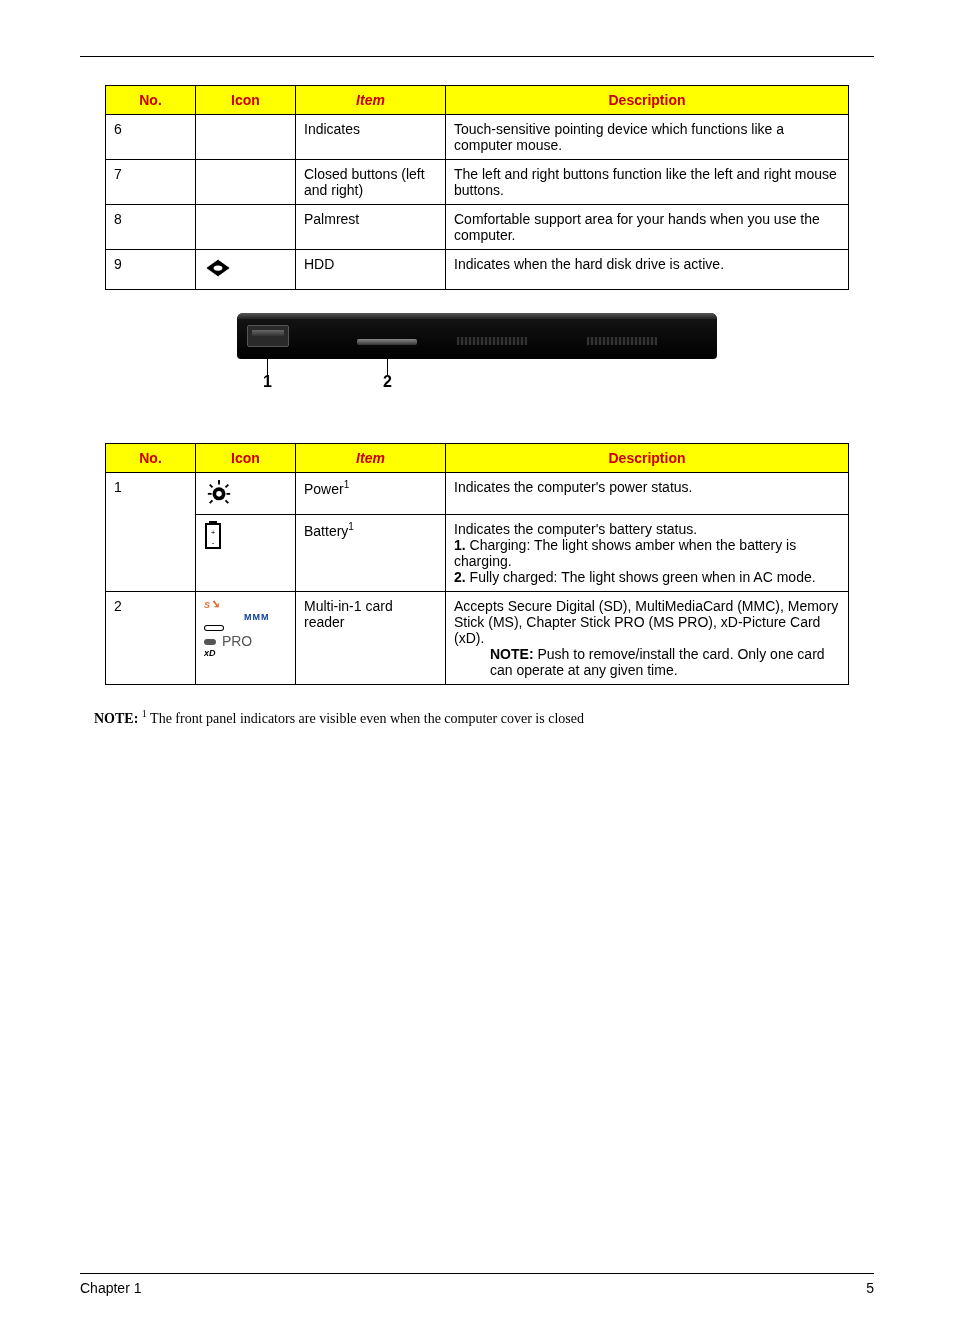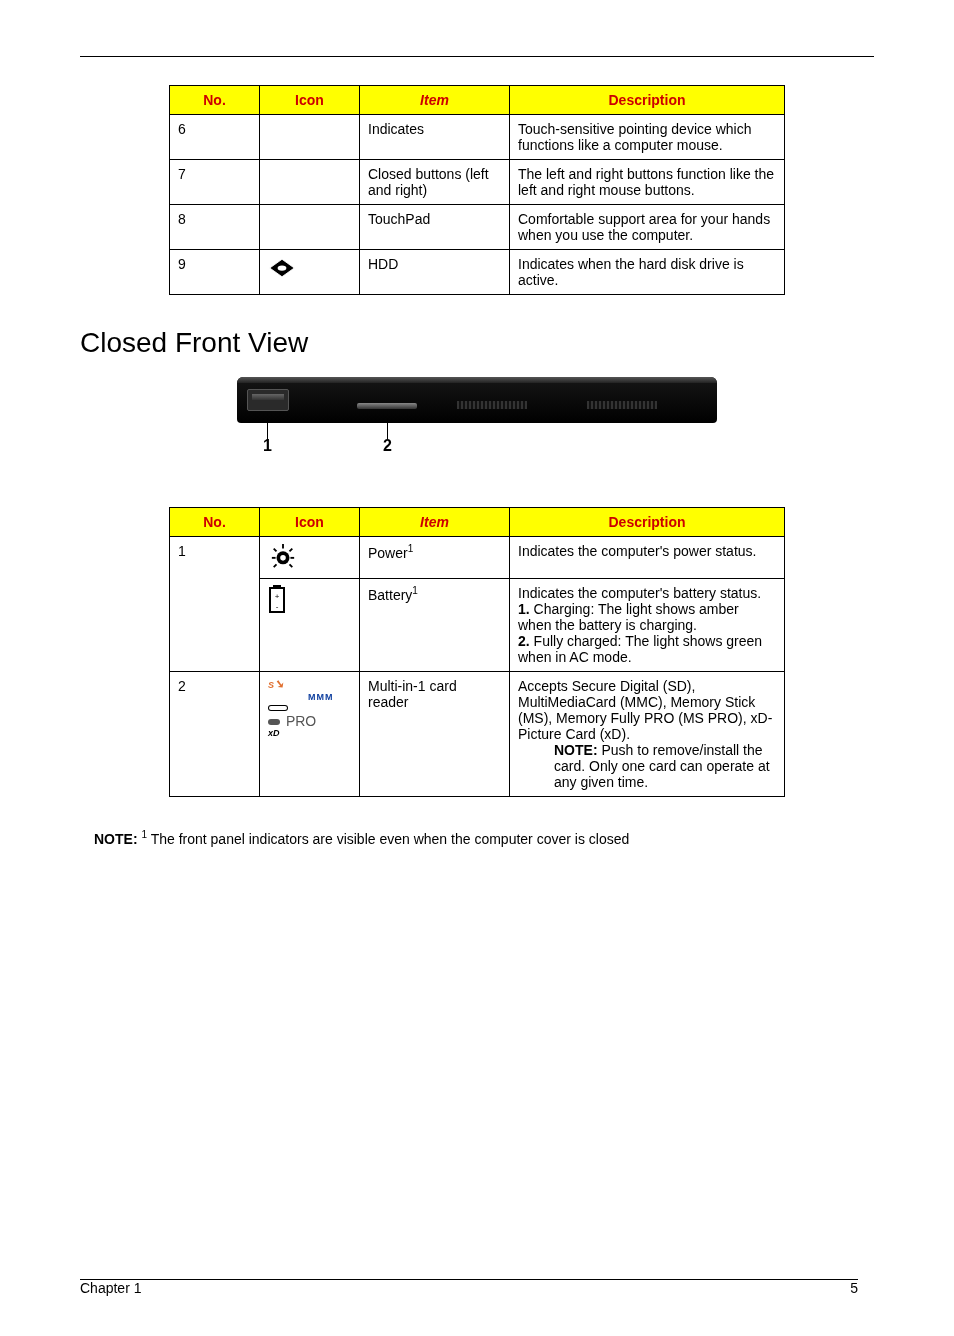--- a/index.html
+++ b/index.html
@@ -15,22 +15,22 @@
     padding: 56px 80px 40px 80px;
     min-height: 1336px;
     position: relative;
   }
   .rule {
     border-top: 1px solid #000;
     margin-bottom: 28px;
   }
   table.spec {
     border-collapse: collapse;
-    width: 616px;
-    margin: 0 auto 32px auto;
+    width: 744px;
+    margin: 0 auto 23px auto;
     font-size: 14px;
   }
   table.spec th, table.spec td {
     border: 1px solid #000;
     padding: 6px 8px;
     vertical-align: top;
     text-align: left;
   }
   table.spec th {
     background: #ffff00;
@@ -95,28 +95,30 @@
     position:absolute; top:14px; font-weight:bold; font-family:Arial; font-size:16px;
   }
   .callouts .l1 { left:30px; }
   .callouts .n1 { left:26px; }
   .callouts .l2 { left:150px; }
   .callouts .n2 { left:146px; }
   sup { font-size: 10px; }
   .note {
     font-size: 14px;
     margin: 10px 0 0 14px;
+    font-family: Liberation Serif, serif;
   }
   .note b { font-weight:bold; }
   .footer {
     position:absolute;
     bottom:40px;
     left:80px;
-    right:96px;
+    right:80px;
     border-top:1px solid #000;
+    padding-top:6px;
     font-size:14px;
     display:flex;
     justify-content:space-between;
   }
   
   .hdd-icon { display:inline-block; }
   .hdd-icon svg { width:28px; height:24px; }
   .power-icon svg{ width:30px; height:26px; }
   .batt-icon svg{ width:18px; height:28px; }
   .card-icon { font-size:9px; line-height:12px; text-align:left; display:inline-block; }
@@ -152,41 +154,40 @@
       </tr>
       <tr>
         <td>7</td>
         <td class="icon-cell"></td>
         <td>Closed buttons (left and right)</td>
         <td>The left and right buttons function like the left and right mouse buttons.</td>
       </tr>
       <tr>
         <td>8</td>
         <td class="icon-cell"></td>
-        <td>TouchPad</td>
+        <td>Palmrest</td>
         <td>Comfortable support area for your hands when you use the computer.</td>
       </tr>
       <tr>
         <td>9</td>
         <td class="icon-cell">
           <span class="hdd-icon">
             <svg viewBox="0 0 32 24">
               <polygon points="16,2 30,12 16,22 2,12" fill="#000"></polygon>
               <polygon points="16,2 30,12 16,22 2,12" fill="none" stroke="#fff" stroke-width="1"></polygon>
               <ellipse cx="16" cy="12" rx="5" ry="3" fill="#fff"></ellipse>
             </svg>
           </span>
         </td>
         <td>HDD</td>
         <td>Indicates when the hard disk drive is active.</td>
       </tr>
     </tbody>
   </table>
 
-  <h2 class="section">Closed Front View</h2>
 
   <div class="device-img-wrap">
     <div class="device-body">
       <div class="slot1"></div>
       <div class="midbar"></div>
       <div class="spk1"></div>
       <div class="spk2"></div>
     </div>
     <div class="callouts">
       <div class="line l1"></div>
@@ -273,21 +274,21 @@
               <svg width="14" height="8" viewBox="0 0 14 8" style="vertical-align:middle">
                   <rect x="0" y="1" width="12" height="6" rx="3" fill="#555"></rect>
                 </svg>
               <span>PRO</span>
             </div>
             <div class="line5">xD</div>
           </span>
         </td>
         <td>Multi-in-1 card reader</td>
         <td>
-          <div>Accepts Secure Digital (SD), MultiMediaCard (MMC), Memory Stick (MS), Memory Fully PRO (MS PRO), xD-Picture Card (xD).</div>
+          <div>Accepts Secure Digital (SD), MultiMediaCard (MMC), Memory Stick (MS), Chapter Stick PRO (MS PRO), xD-Picture Card (xD).</div>
           <div class="subnote">
             <b>NOTE:</b><span> Push to remove/install the card. Only one card can operate at any given time.</span>
           </div>
         </td>
       </tr>
     </tbody>
   </table>
 
   <p class="note">
     <b>NOTE:</b>

